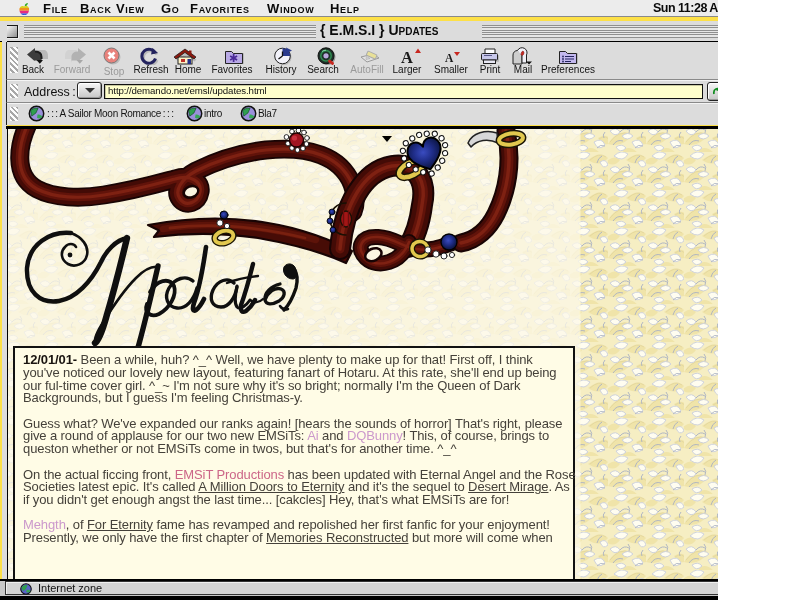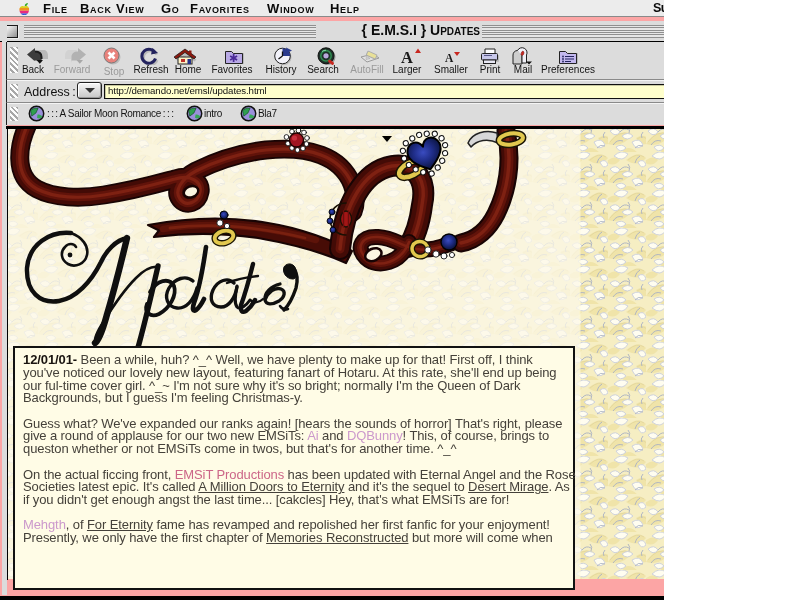--- a/index.html
+++ b/index.html
@@ -1,21 +1,21 @@
 <!DOCTYPE html>
 <html><head><meta charset="utf-8"><style>
 html,body{margin:0;padding:0}
-#screen{position:relative;width:664px;height:600px;background:#fca5a5;overflow:hidden;font-family:"Liberation Sans",sans-serif}
+#screen{position:relative;width:718px;height:600px;background:#fde047;overflow:hidden;font-family:"Liberation Sans",sans-serif}
 .abs{position:absolute}
 #menubar{left:0;top:0;width:800px;height:17px;background:#ececec;box-shadow:inset 0 -1px 0 #8a8a8a}
 .mi{position:absolute;top:1px;font-weight:bold;font-size:13px;color:#0a0a0a;font-variant:small-caps;letter-spacing:0.7px}
 #titlebar{left:0;top:21px;width:800px;height:20px;background:#dcdcdc;border-bottom:1px solid #000}
 .pin{position:absolute;top:4px;height:13px;background:repeating-linear-gradient(180deg,#8f8f8f 0 1px,#e6e6e6 1px 2.35px)}
 .tbox{position:absolute;top:4px;width:11px;height:11px;background:linear-gradient(135deg,#fdfdfd 0%,#ccc 45%,#8f8f8f 100%);border:1px solid #1a1a1a;box-shadow:1px 1px 0 #eee}
-#wtitle{position:absolute;top:1px;left:320px;width:160px;text-align:right;font-weight:bold;font-size:14px;font-variant:small-caps;color:#0a0a0a}
+#wtitle{position:absolute;top:1px;left:320px;width:160px;text-align:left;font-weight:bold;font-size:14px;font-variant:small-caps;color:#0a0a0a}
 #lcol2{left:2px;top:21px;width:5px;height:574px;background:#dcdcdc}
 #toolbar{left:6px;top:42px;width:791px;height:37px;background:#dcdcdc;border-bottom:1px solid #8a8a8a;border-left:1px solid #222}
 #addrbar{left:6px;top:80px;width:791px;height:22px;background:#dcdcdc;border-bottom:1px solid #8a8a8a;border-left:1px solid #222;box-shadow:inset 0 1px 0 #f4f4f4}
 #favbar{left:6px;top:103px;width:791px;height:22px;background:#dcdcdc;border-left:1px solid #222;box-shadow:inset 0 1px 0 #f4f4f4}
 .grip{position:absolute;left:3px;width:8px;background:repeating-linear-gradient(45deg,#fdfdfd 0 2px,#a8a8a8 2px 4px)}
 .tlab{position:absolute;font-size:10px;color:#141414;text-align:center;width:80px;margin-left:-40px}
 .tlab.dis{color:#9a9a9a}
 .ticon{position:absolute;top:5px}
 #addrtext{position:absolute;left:17px;top:5px;font-size:12.5px;color:#111}
 #addrfield{position:absolute;left:97px;top:4px;width:597px;height:13px;background:#ffffcc;border:1px solid #111;box-shadow:inset 1px 1px 0 #c8c8a0}
@@ -431,14 +431,27 @@
 <div class="abs" id="thumb">
         <div style="margin:25px 2px;height:11px;background:repeating-linear-gradient(180deg,#8d2a20 0 1px,#ff9a8d 1px 3px)"></div>
       </div>
 <div class="sbtn" style="top:417px"><svg width="14" height="16">
           <path d="M7 4 L12 11 H2 Z" fill="#111"></path>
         </svg></div>
 <div class="sbtn" style="top:434px"><svg width="14" height="16">
           <path d="M2 5 H12 L7 12 Z" fill="#111"></path>
         </svg></div>
 </div>
+<div class="abs" id="statusbar">
+<div id="szone"></div>
+<svg class="abs" style="left:20px;top:2px" width="12" height="12" viewBox="0 0 16 16">
+        <circle cx="8" cy="8" r="7" fill="#5a62c8" stroke="#111" stroke-width="1.5"></circle>
+        <path d="M2 6 C4 3 7 2 10 3 L8 8 L4 11 Z" fill="#2f9e4f"></path>
+        <path d="M9 9 C11 8 13 9 14 11 C12 13 10 13 8 12 Z" fill="#37a757"></path>
+      </svg>
+<span id="stext" class="abs">Internet zone</span>
+<div class="abs" style="left:770px;top:0px;width:27px;height:13px;background:#c9c9c9;border:1px solid #555"></div>
+<svg class="abs" style="left:784px;top:1px" width="13" height="13">
+        <path d="M12 2 L2 12 M12 6 L6 12 M12 10 L10 12" stroke="#8a8a8a" stroke-width="1.5"></path>
+      </svg>
+</div>
 <div class="abs" id="btm"></div>
 <div class="abs rstrip"></div>
 </div>
 </body></html>

